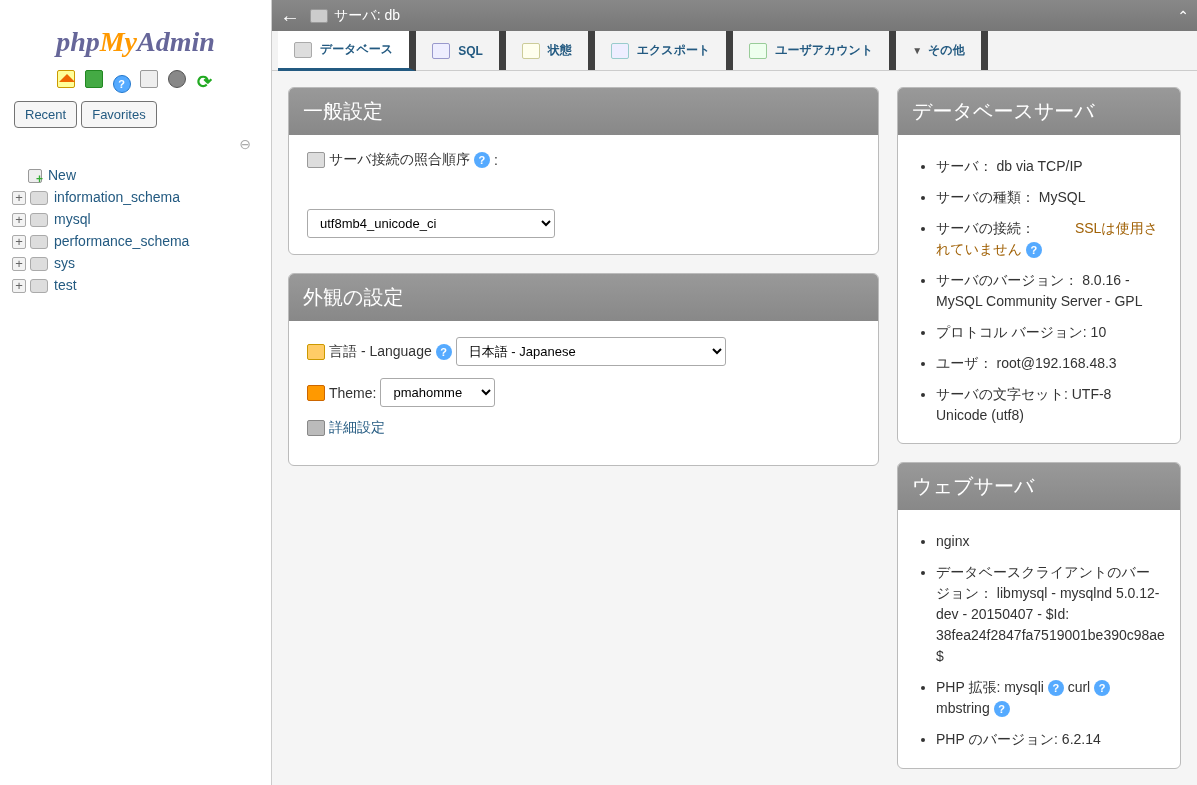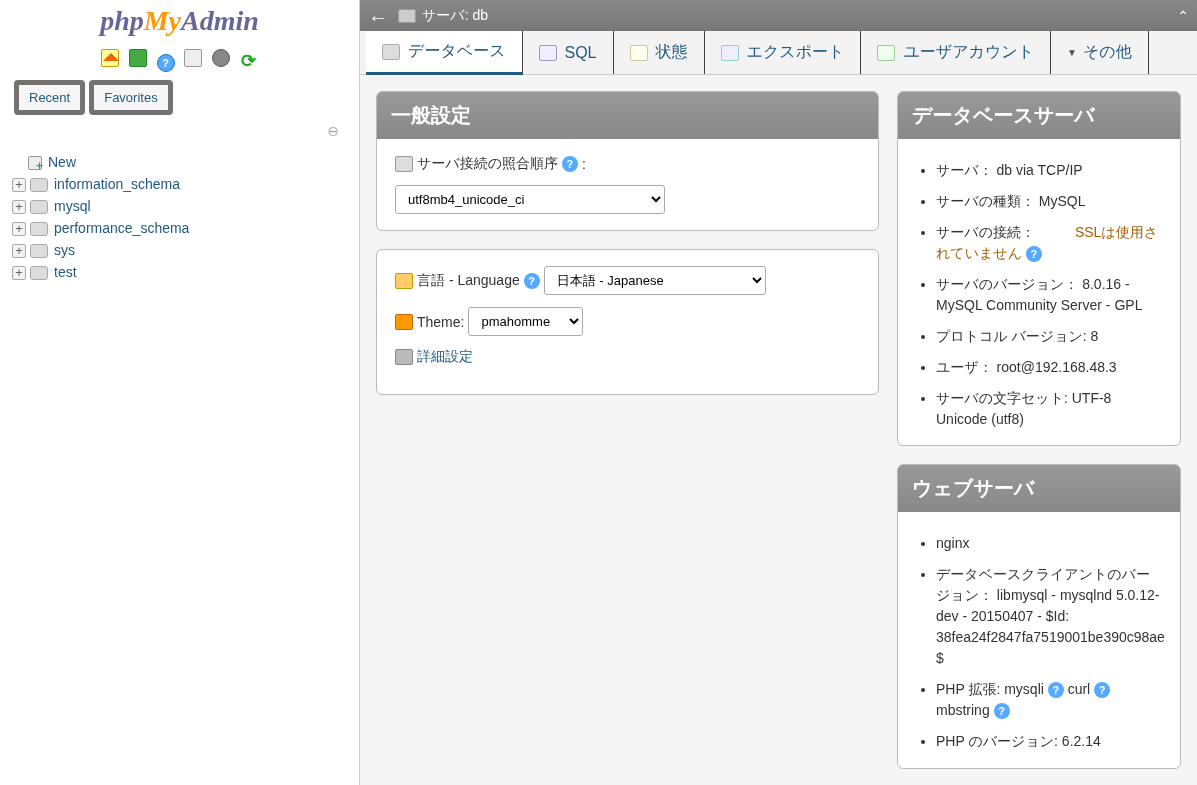--- a/index.html
+++ b/index.html
@@ -1,87 +1,87 @@
 <!DOCTYPE html>
 <html><head>
 <meta charset="utf-8">
 <style>
 * { box-sizing: border-box; margin: 0; padding: 0; }
 body { font-family: sans-serif; font-size: 13px; color: #444; background: #fff; width: 1197px; height: 785px; overflow: hidden; }
 .container { display: flex; height: 100%; }
 
 
-.sidebar { width: 360px; background: #fff; border-right: 1px solid #ccc; padding: 0 0; }
+.sidebar { width: 272px; background: #fff; border-right: 1px solid #ccc; padding: 21px 0; }
 .logo { text-align: center; padding: 5px 0 8px; }
 .logo-text { font-size: 28px; font-weight: bold; font-style: italic; font-family: Georgia, serif; }
 .logo-php { color: #666699; }
 .logo-my { color: #ff9900; font-style: italic; }
 .logo-admin { color: #666699; }
 .toolbar-icons { text-align: center; padding: 4px 0 8px; }
 .toolbar-icons span { display: inline-block; width: 18px; height: 18px; margin: 0 3px; cursor: pointer; }
 .ico-home { background: #ff9; border: 1px solid #c90; border-radius: 2px; position: relative; }
 .ico-home::before { content: ""; position: absolute; top: -5px; left: 1px; border: 8px solid transparent; border-bottom-color: #e60; }
 .ico-exit { background: #4a4; border: 1px solid #282; border-radius: 2px; }
 .ico-help { background: #5af; border: 1px solid #27c; border-radius: 50%; color: #fff; font-weight: bold; text-align: center; line-height: 16px; font-size: 11px; }
 .ico-docs { background: #eee; border: 1px solid #999; border-radius: 2px; }
 .ico-gear { background: #888; border: 1px solid #555; border-radius: 50%; }
 .ico-refresh { color: #2a2; font-size: 18px; font-weight: bold; line-height: 16px; }
 
 .nav-tabs-side { display: flex; gap: 4px; padding: 0 14px 6px; }
-.nav-tabs-side button { background: #f6f6f6; border: 5px solid #737373; border-radius: 4px; padding: 5px 10px; color: #235a81; cursor: pointer; font-size: 13px; }
+.nav-tabs-side button { background: #f6f6f6; border: 1px solid #737373; border-radius: 4px; padding: 5px 10px; color: #235a81; cursor: pointer; font-size: 13px; }
 .link-icon { text-align: right; padding: 2px 20px 8px; color: #aaa; font-size: 14px; }
 
 .tree { padding: 4px 8px 0 12px; }
 .tree-item { display: flex; align-items: flex-end; padding: 3px 0; color: #235a81; cursor: pointer; font-size: 14px; }
 .tree-item.new::before { content: ""; display: inline-block; width: 16px; height: 12px; }
 .tree-item .expand { display: inline-block; width: 14px; height: 14px; border: 1px solid #aaa; background: #f3f3f3; text-align: center; line-height: 12px; font-size: 13px; color: #666; margin-right: 2px; border-radius: 2px; }
 .tree-item .db-icon { display: inline-block; width: 18px; height: 14px; background: #ddd; border: 1px solid #aaa; border-radius: 3px; margin: 0 6px 0 2px; }
 .tree-item .new-icon { display: inline-block; width: 14px; height: 14px; background: #eee; border: 1px solid #999; border-radius: 2px; margin-right: 6px; position: relative; }
 .tree-item .new-icon::after { content: "+"; position: absolute; right: -2px; bottom: -4px; color: #3a3; font-weight: bold; font-size: 12px; }
 
 
 .main { flex: 1; background: #f5f5f5; display: flex; flex-direction: column; }
 .topbar { background: linear-gradient(#888, #777); color: #fff; display: flex; align-items: center; padding: 4px 8px; font-size: 14px; }
 .topbar .back { color: #fff; font-size: 20px; margin-right: 10px; cursor: pointer; }
 .topbar .server-icon { display: inline-block; width: 18px; height: 14px; background: #ccc; border: 1px solid #999; border-radius: 2px; margin-right: 6px; }
 .topbar .collapse { margin-left: auto; cursor: pointer; }
 
 .main-tabs { display: flex; background: #f3f3f3; border-bottom: 1px solid #ccc; padding-left: 6px; }
-.main-tabs .tab { display: flex; align-items: center; padding: 10px 16px; color: #235a81; font-weight: normal; cursor: pointer; border-right: 1px solid #404040; font-size: 16px; }
+.main-tabs .tab { display: flex; align-items: center; padding: 10px 16px; color: #235a81; font-weight: bold; cursor: pointer; border-right: 7px solid #404040; font-size: 12px; }
 .main-tabs .tab.active { background: #fff; border-bottom: 3px solid #235a81; margin-bottom: -1px; }
 .main-tabs .tab .tab-ico { display: inline-block; width: 18px; height: 16px; margin-right: 8px; border-radius: 2px; }
 .ico-db { background: #ddd; border: 1px solid #aaa; }
 .ico-sql { background: #eef; border: 1px solid #99c; }
 .ico-status { background: #ffe; border: 1px solid #cc9; }
 .ico-user { background: #efe; border: 1px solid #9c9; }
 .ico-export { background: #eef; border: 1px solid #9cc; }
 .ico-more::before { content: "▼"; font-size: 10px; margin-right: 6px; color: #555; }
 
 .content { flex: 1; display: flex; gap: 18px; padding: 16px; overflow: auto; }
 .col-left { flex: 1; display: flex; flex-direction: column; gap: 18px; }
 .col-right { width: 284px; display: flex; flex-direction: column; gap: 18px; }
 
 .panel { border: 1px solid #bbb; border-radius: 6px; overflow: hidden; background: #fff; }
-.panel-header { background: linear-gradient(#999, #888); color: #fff; padding: 10px 14px; font-size: 20px; font-weight: bold; }
+.panel-header { background: linear-gradient(#999, #888); color: #fff; padding: 10px 14px; font-size: 20px; font-weight: normal; }
 .panel-body { padding: 16px 18px; font-size: 14px; color: #333; }
 .panel-body ul { list-style: disc; padding-left: 20px; }
 .panel-body li { padding: 5px 0; line-height: 1.5; }
 
 .form-row { display: flex; align-items: center; gap: 4px; margin-bottom: 12px; flex-wrap: wrap; }
 .form-row .row-ico { display: inline-block; width: 18px; height: 16px; border-radius: 2px; }
 .ico-collation { background: #ddd; border: 1px solid #999; }
 .ico-lang { background: #fc6; border: 1px solid #c90; border-radius: 50%; }
 .ico-theme { background: #f90; border: 1px solid #c60; border-radius: 50%; }
 .ico-wrench { background: #bbb; border: 1px solid #888; border-radius: 2px; }
 .form-row label { color: #333; }
 .form-row .italic { }
 .help-icon { display: inline-block; width: 16px; height: 16px; background: #5af; color: #fff; border-radius: 50%; text-align: center; line-height: 16px; font-size: 11px; font-weight: bold; cursor: pointer; }
 select { padding: 5px 8px; border: 1px solid #aaa; border-radius: 3px; font-size: 13px; background: #fff; cursor: pointer; }
-select.wide { width: 270px; }
-select.med { width: 222px; }
+select.wide { width: 248px; margin-top: 28px; }
+select.med { width: 270px; }
 select.sm { width: 115px; }
 select.xs { width: 75px; }
 .link { color: #235a81; cursor: pointer; }
 .ssl-warn { color: #a16207; margin-left: 36px; }
 .bullet-row { padding: 4px 0 4px 18px; position: relative; }
 .bullet-row::before { content: "•"; position: absolute; left: 4px; color: #333; }
 </style>
 </head>
 <body>
 
@@ -185,20 +185,21 @@
               <span class="help-icon">?</span>
               <span>:</span>
             </div>
             <select class="wide">
               <option>utf8mb4_unicode_ci</option>
             </select>
           </div>
         </div>
 
         <div class="panel">
+          <div class="panel-header">外観の設定</div>
           <div class="panel-body">
             <div class="form-row">
               <span class="row-ico ico-lang"></span>
               <label>
                 <span>言語</span><span class="italic"> - Language</span>
               </label>
               <span class="help-icon">?</span>
               <select class="med">
                 <option>日本語 - Japanese</option>
               </select>
@@ -225,21 +226,21 @@
           <div class="panel-body">
             <ul>
               <li>サーバ：  db via TCP/IP</li>
               <li>サーバの種類：  MySQL</li>
               <li>
                 <span>サーバの接続：  </span>
                 <span class="ssl-warn">SSLは使用されていません</span>
                 <span class="help-icon">?</span>
               </li>
               <li>サーバのバージョン：  8.0.16 - MySQL Community Server - GPL</li>
-              <li>プロトコル バージョン: 8</li>
+              <li>プロトコル バージョン: 10</li>
               <li>ユーザ：  root@192.168.48.3</li>
               <li>サーバの文字セット: UTF-8 Unicode (utf8)</li>
             </ul>
           </div>
         </div>
 
         <div class="panel">
           <div class="panel-header">ウェブサーバ</div>
           <div class="panel-body">
             <ul>

